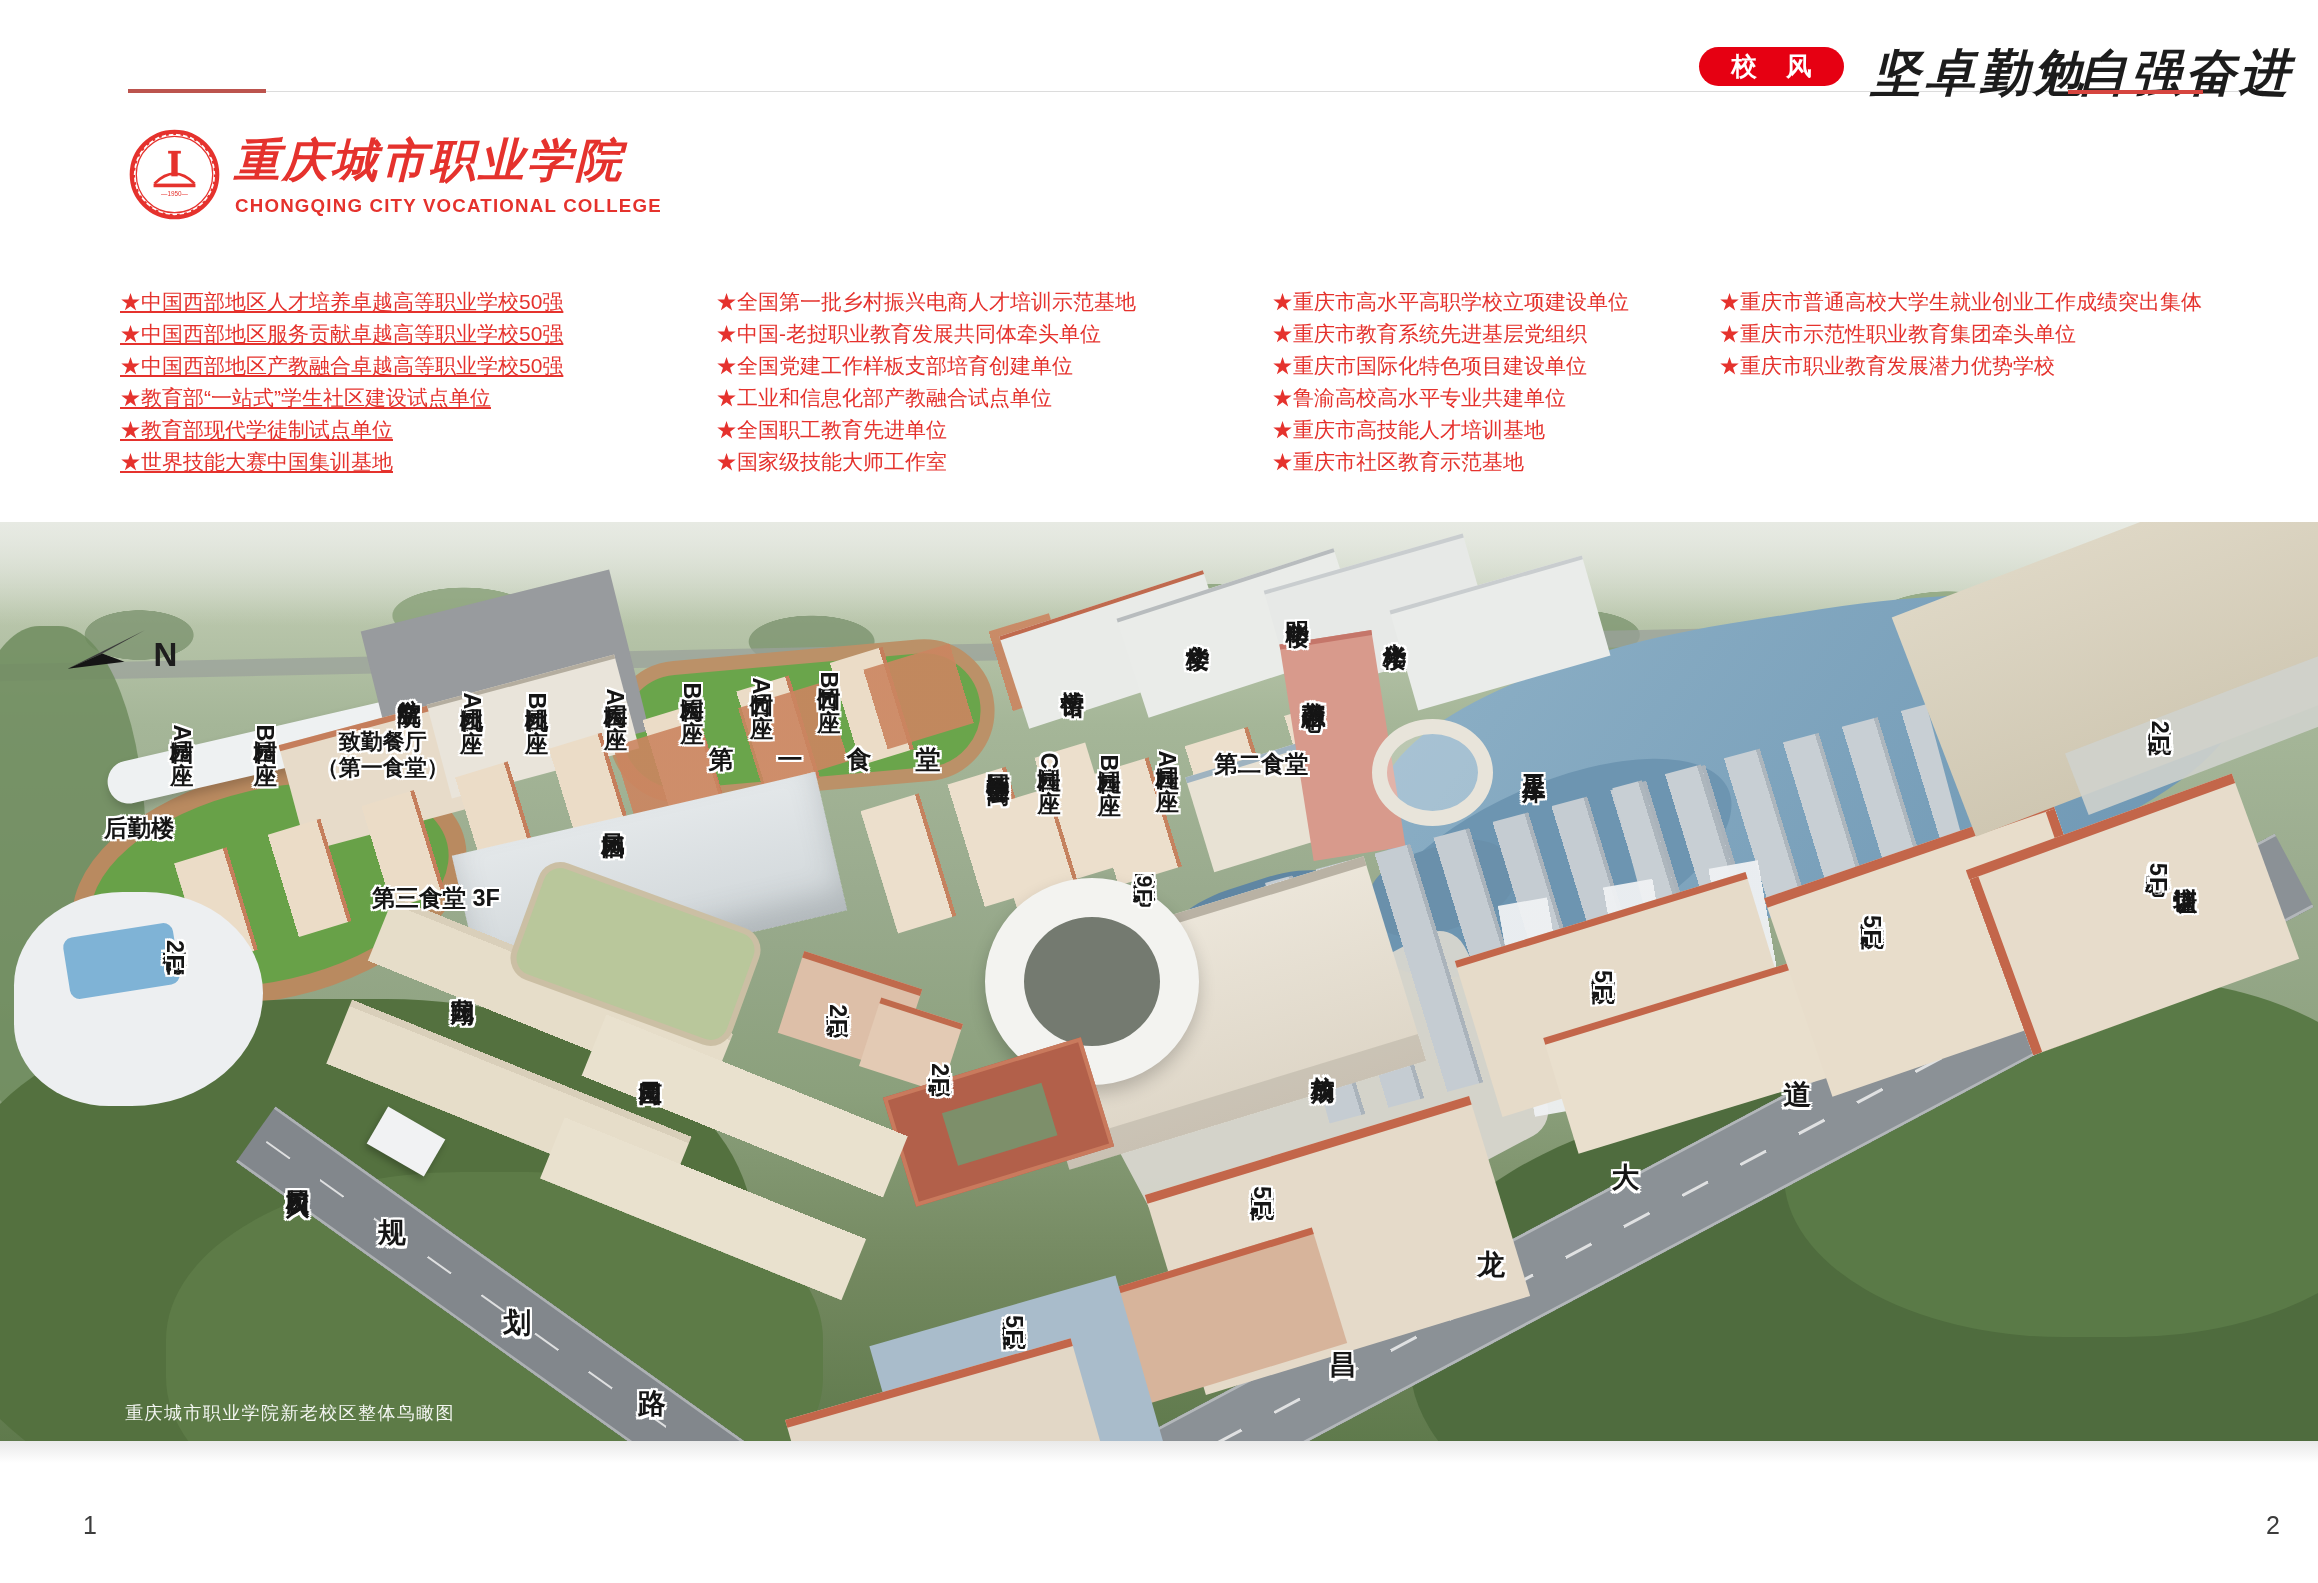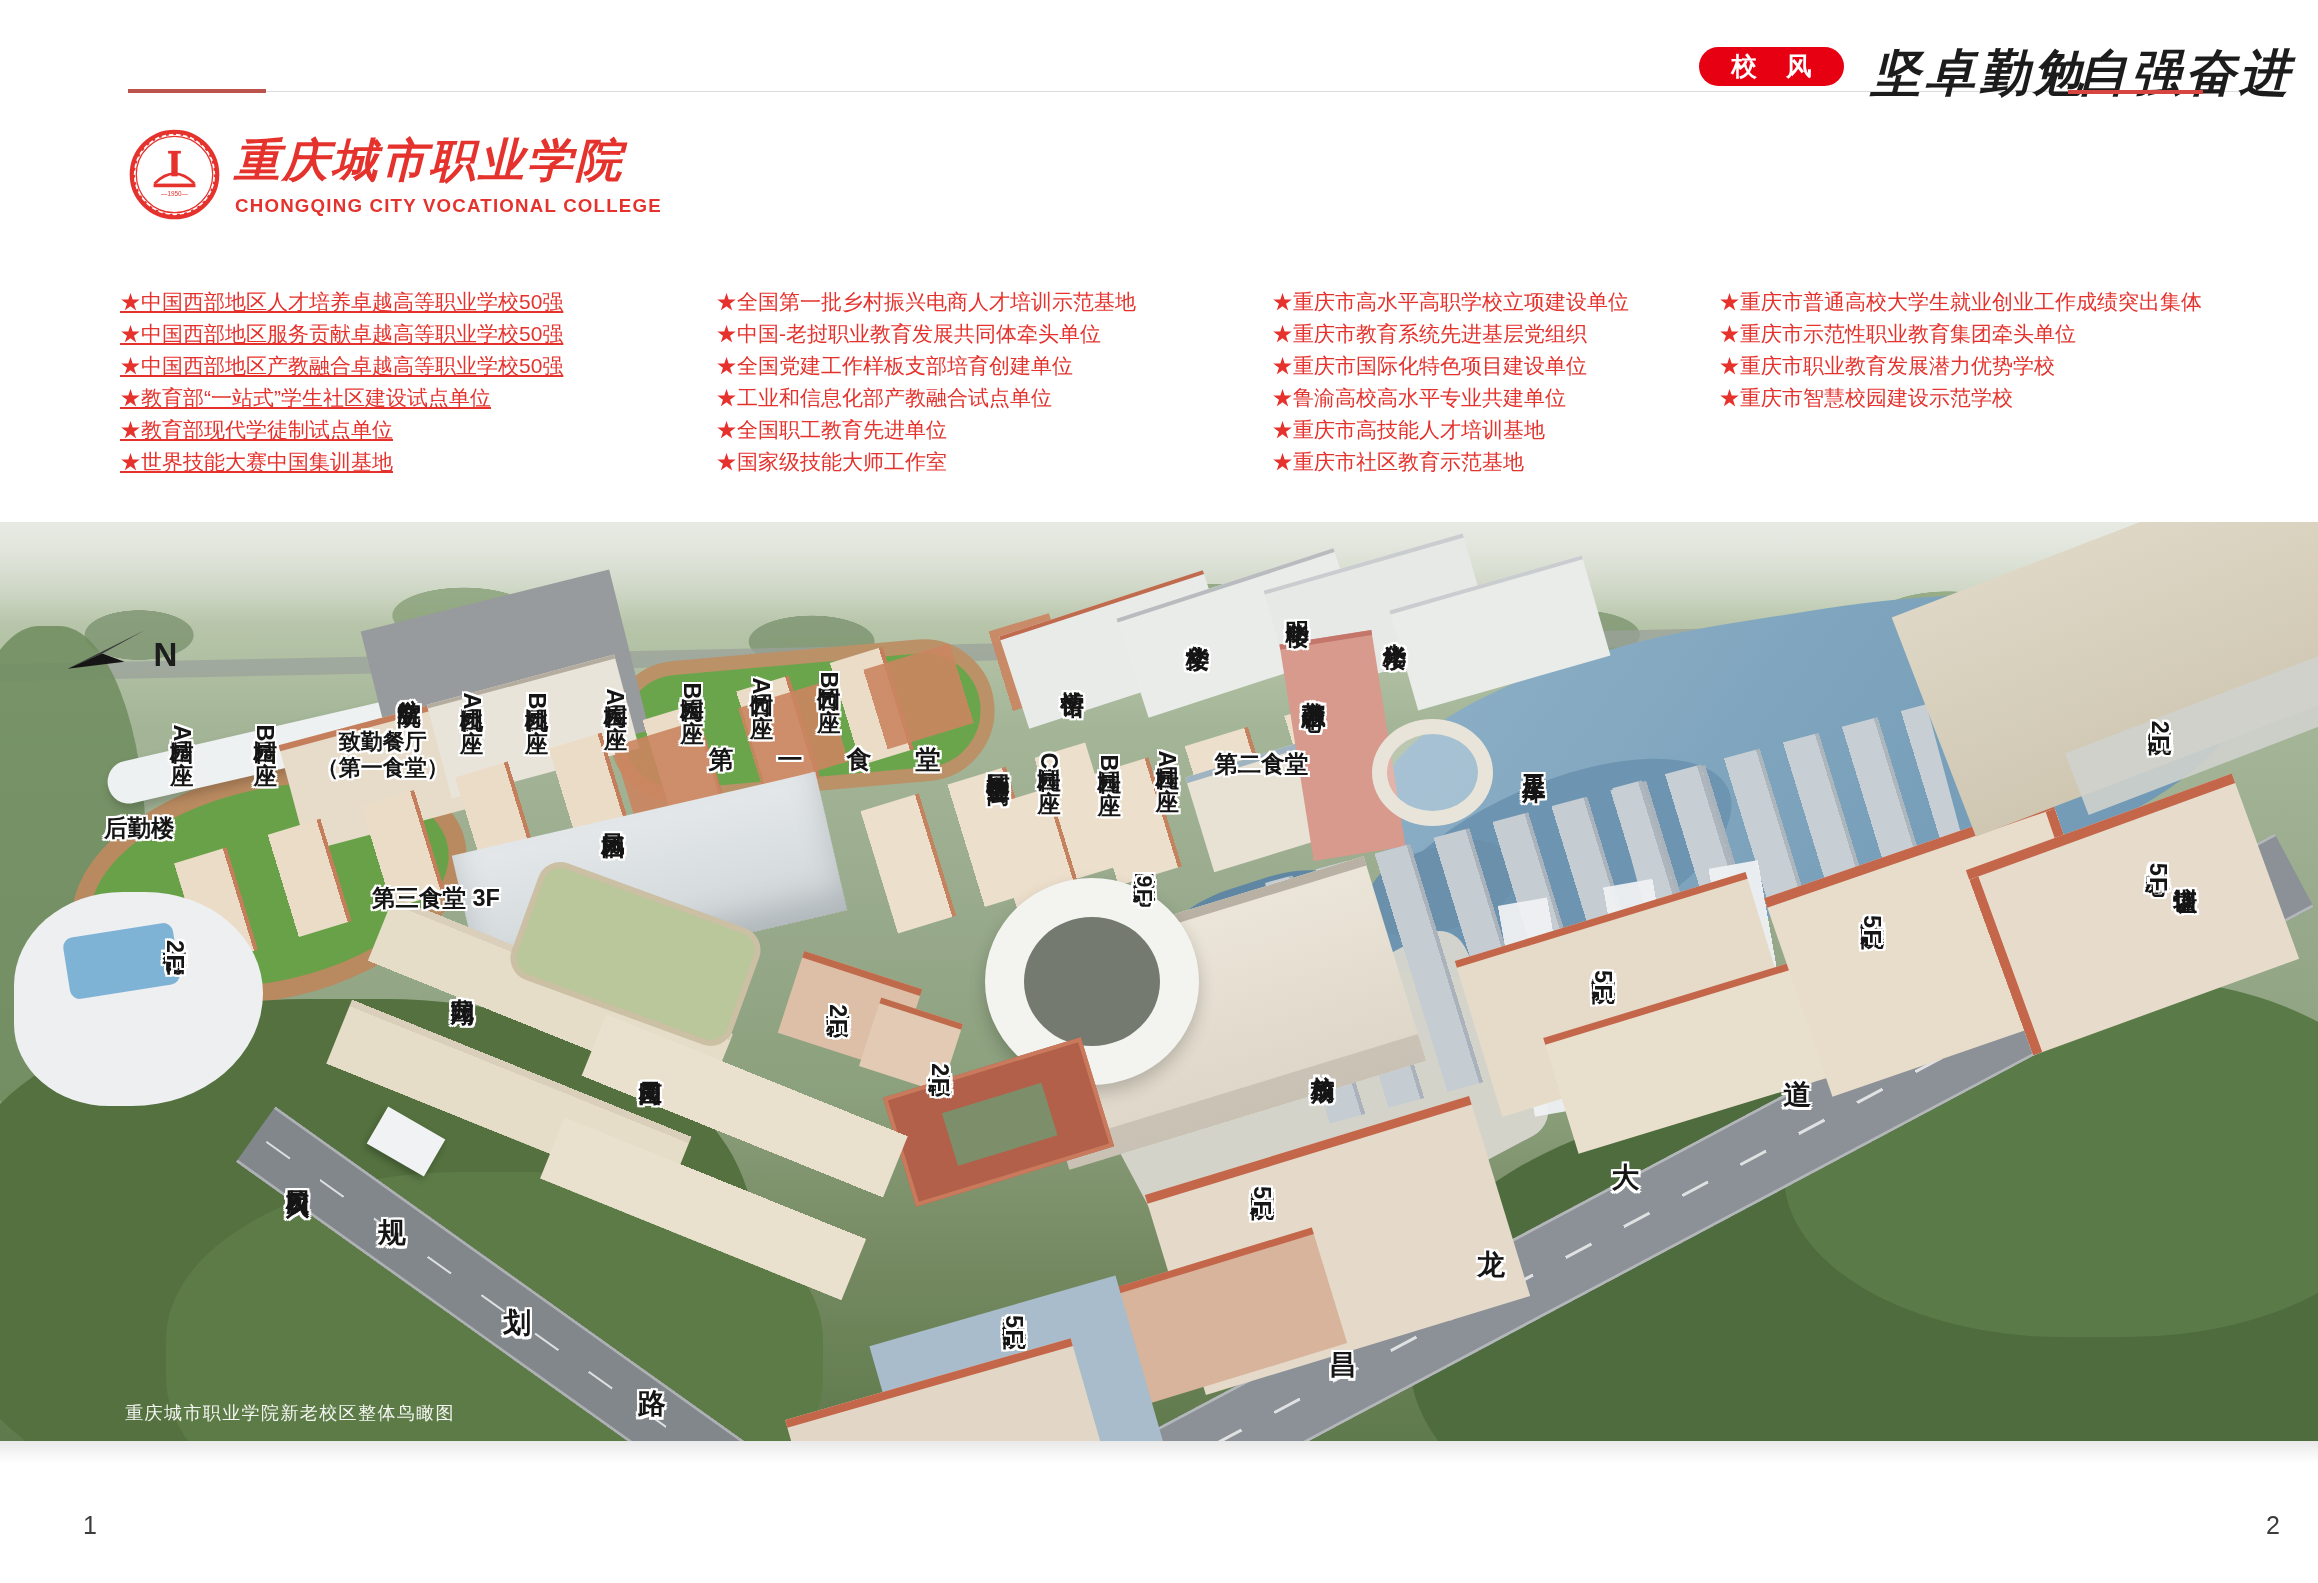--- a/index.html
+++ b/index.html
@@ -201,21 +201,20 @@
       <p>★中国-老挝职业教育发展共同体牵头单位</p>
       <p>★全国党建工作样板支部培育创建单位</p>
       <p>★工业和信息化部产教融合试点单位</p>
       <p>★全国职工教育先进单位</p>
       <p>★国家级技能大师工作室</p>
     </div>
     <div class="hc hc3">
       <p>★重庆市普通高校大学生就业创业工作成绩突出集体</p>
       <p>★重庆市示范性职业教育集团牵头单位</p>
       <p>★重庆市职业教育发展潜力优势学校</p>
-      <p>★重庆市智慧校园建设示范学校</p>
     </div>
   </div>
 
 <div class="abs map">
   <div class="map-art">
     <div class="a haze"></div>
     <div class="a ttop"></div>
     <div class="a roadtop"></div>
     <div class="a forestL"></div>
     <div class="a lake1"></div>

